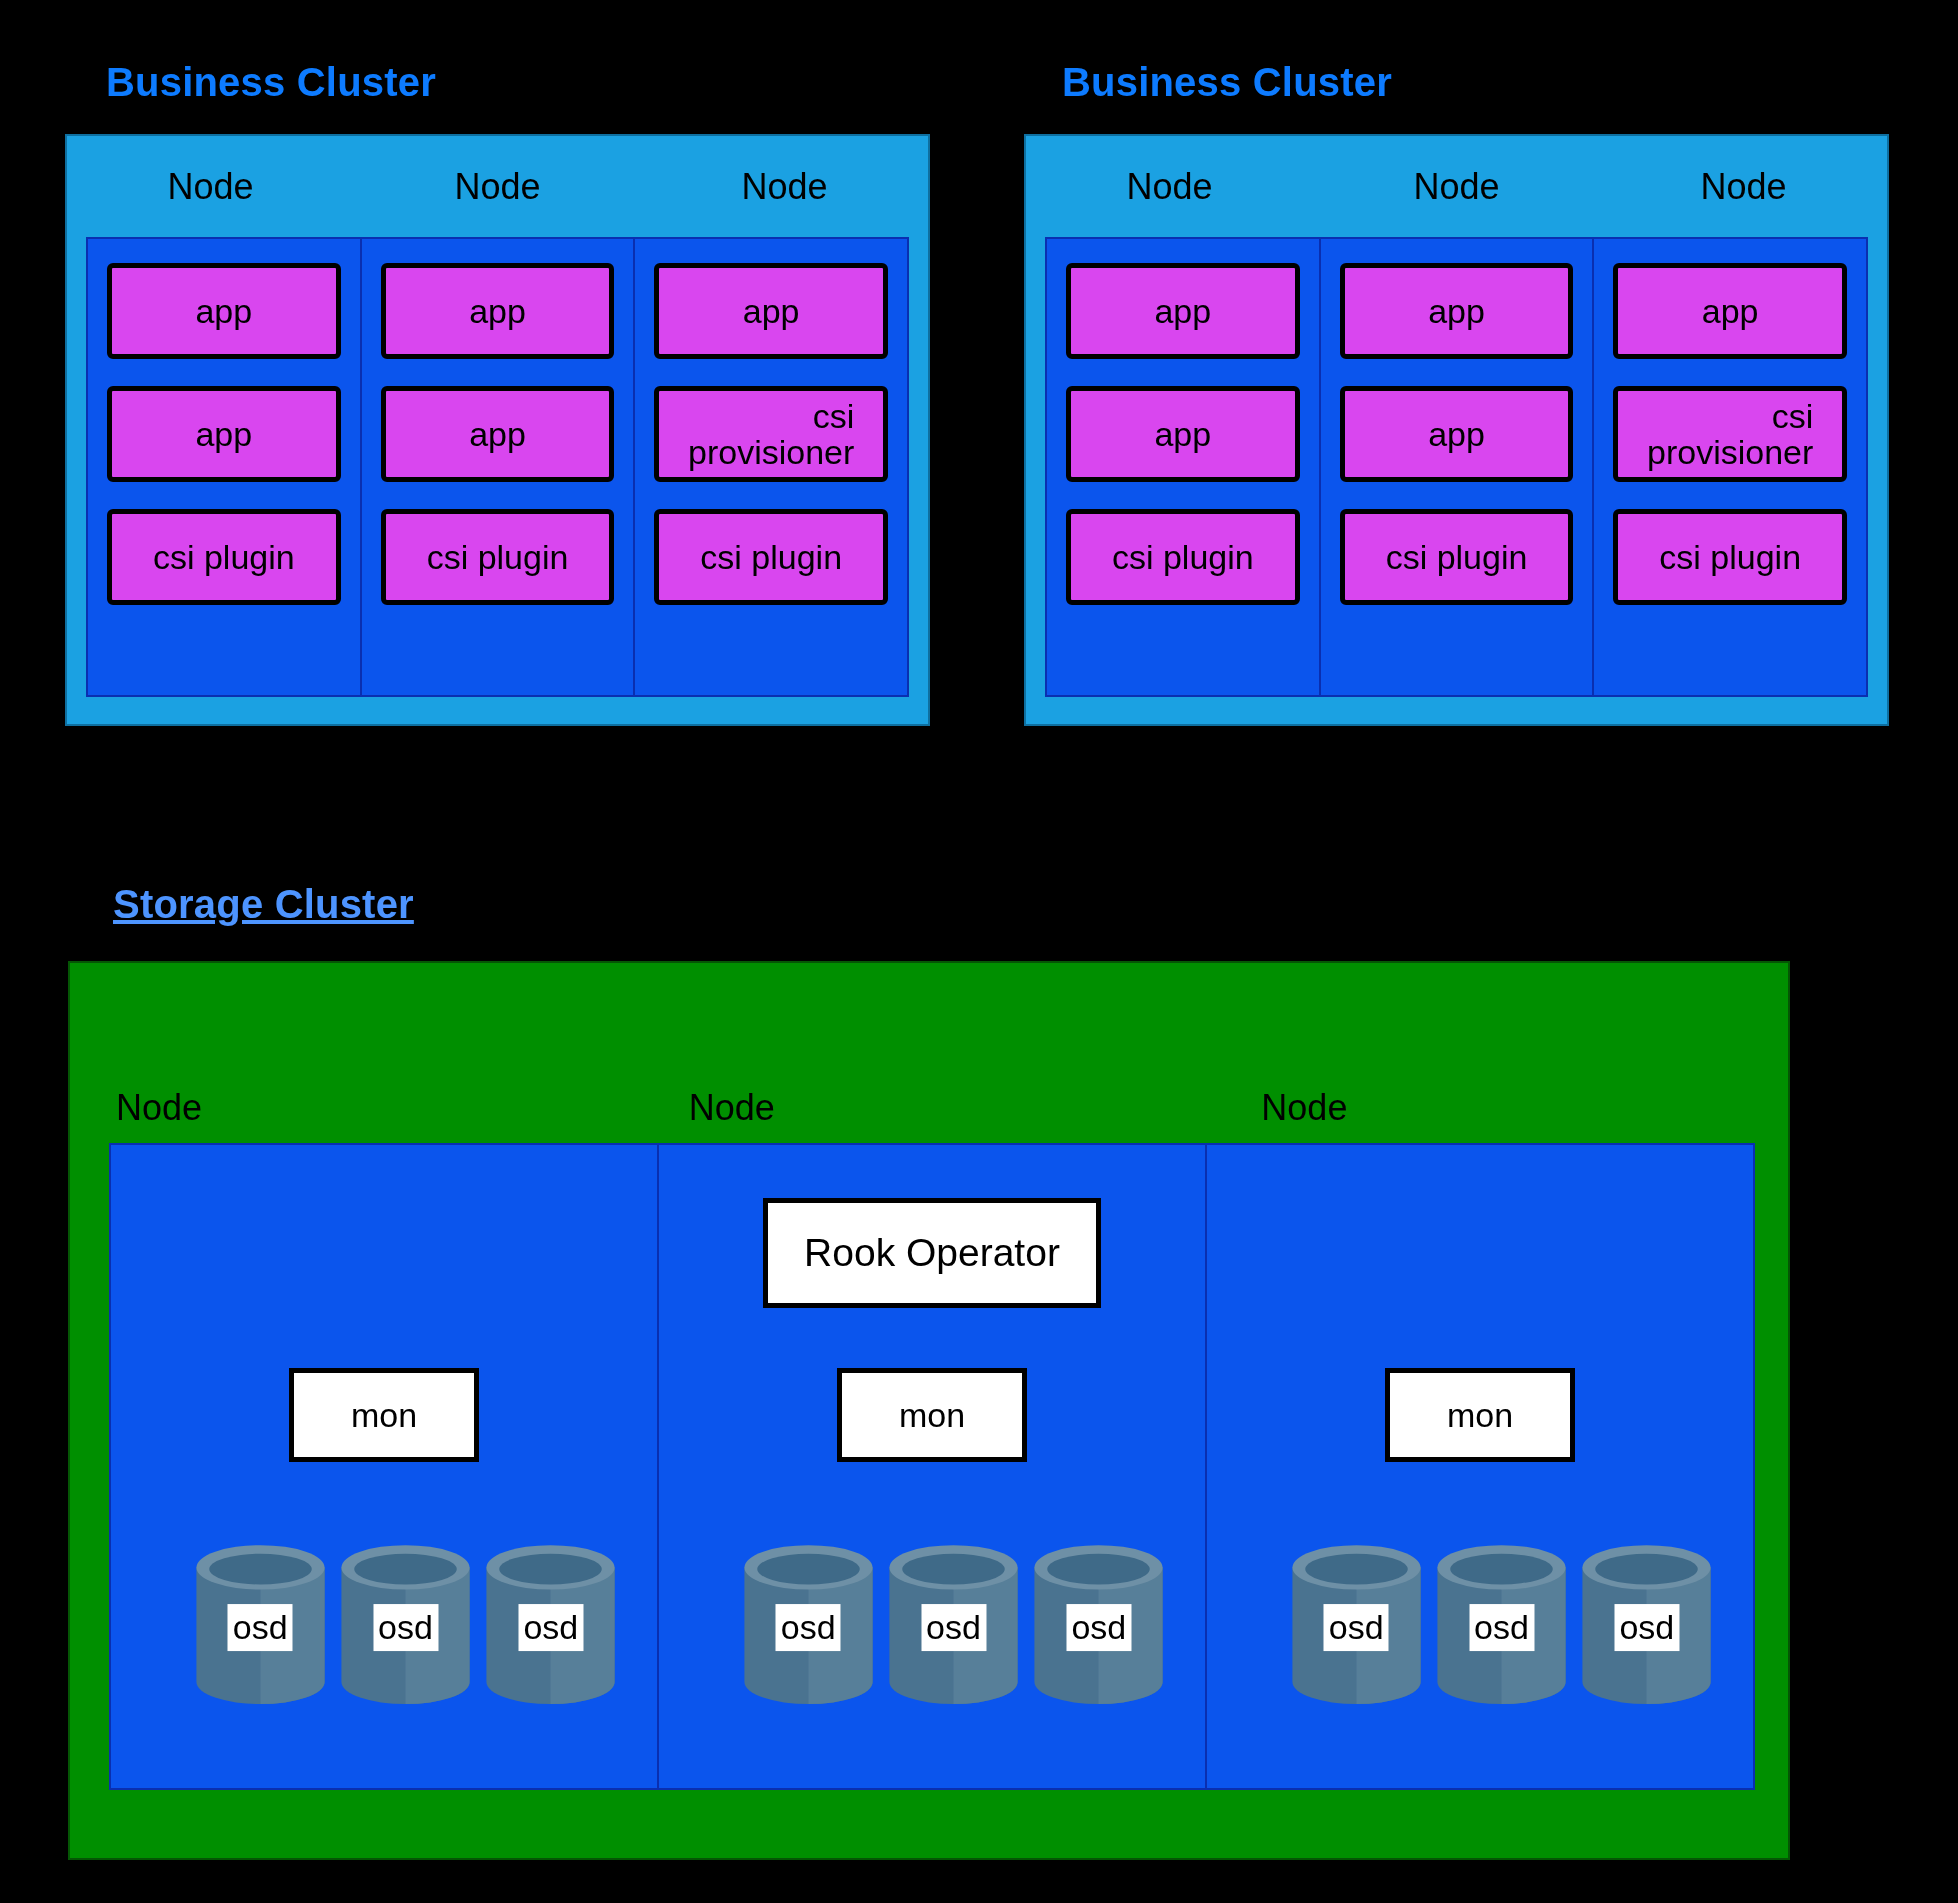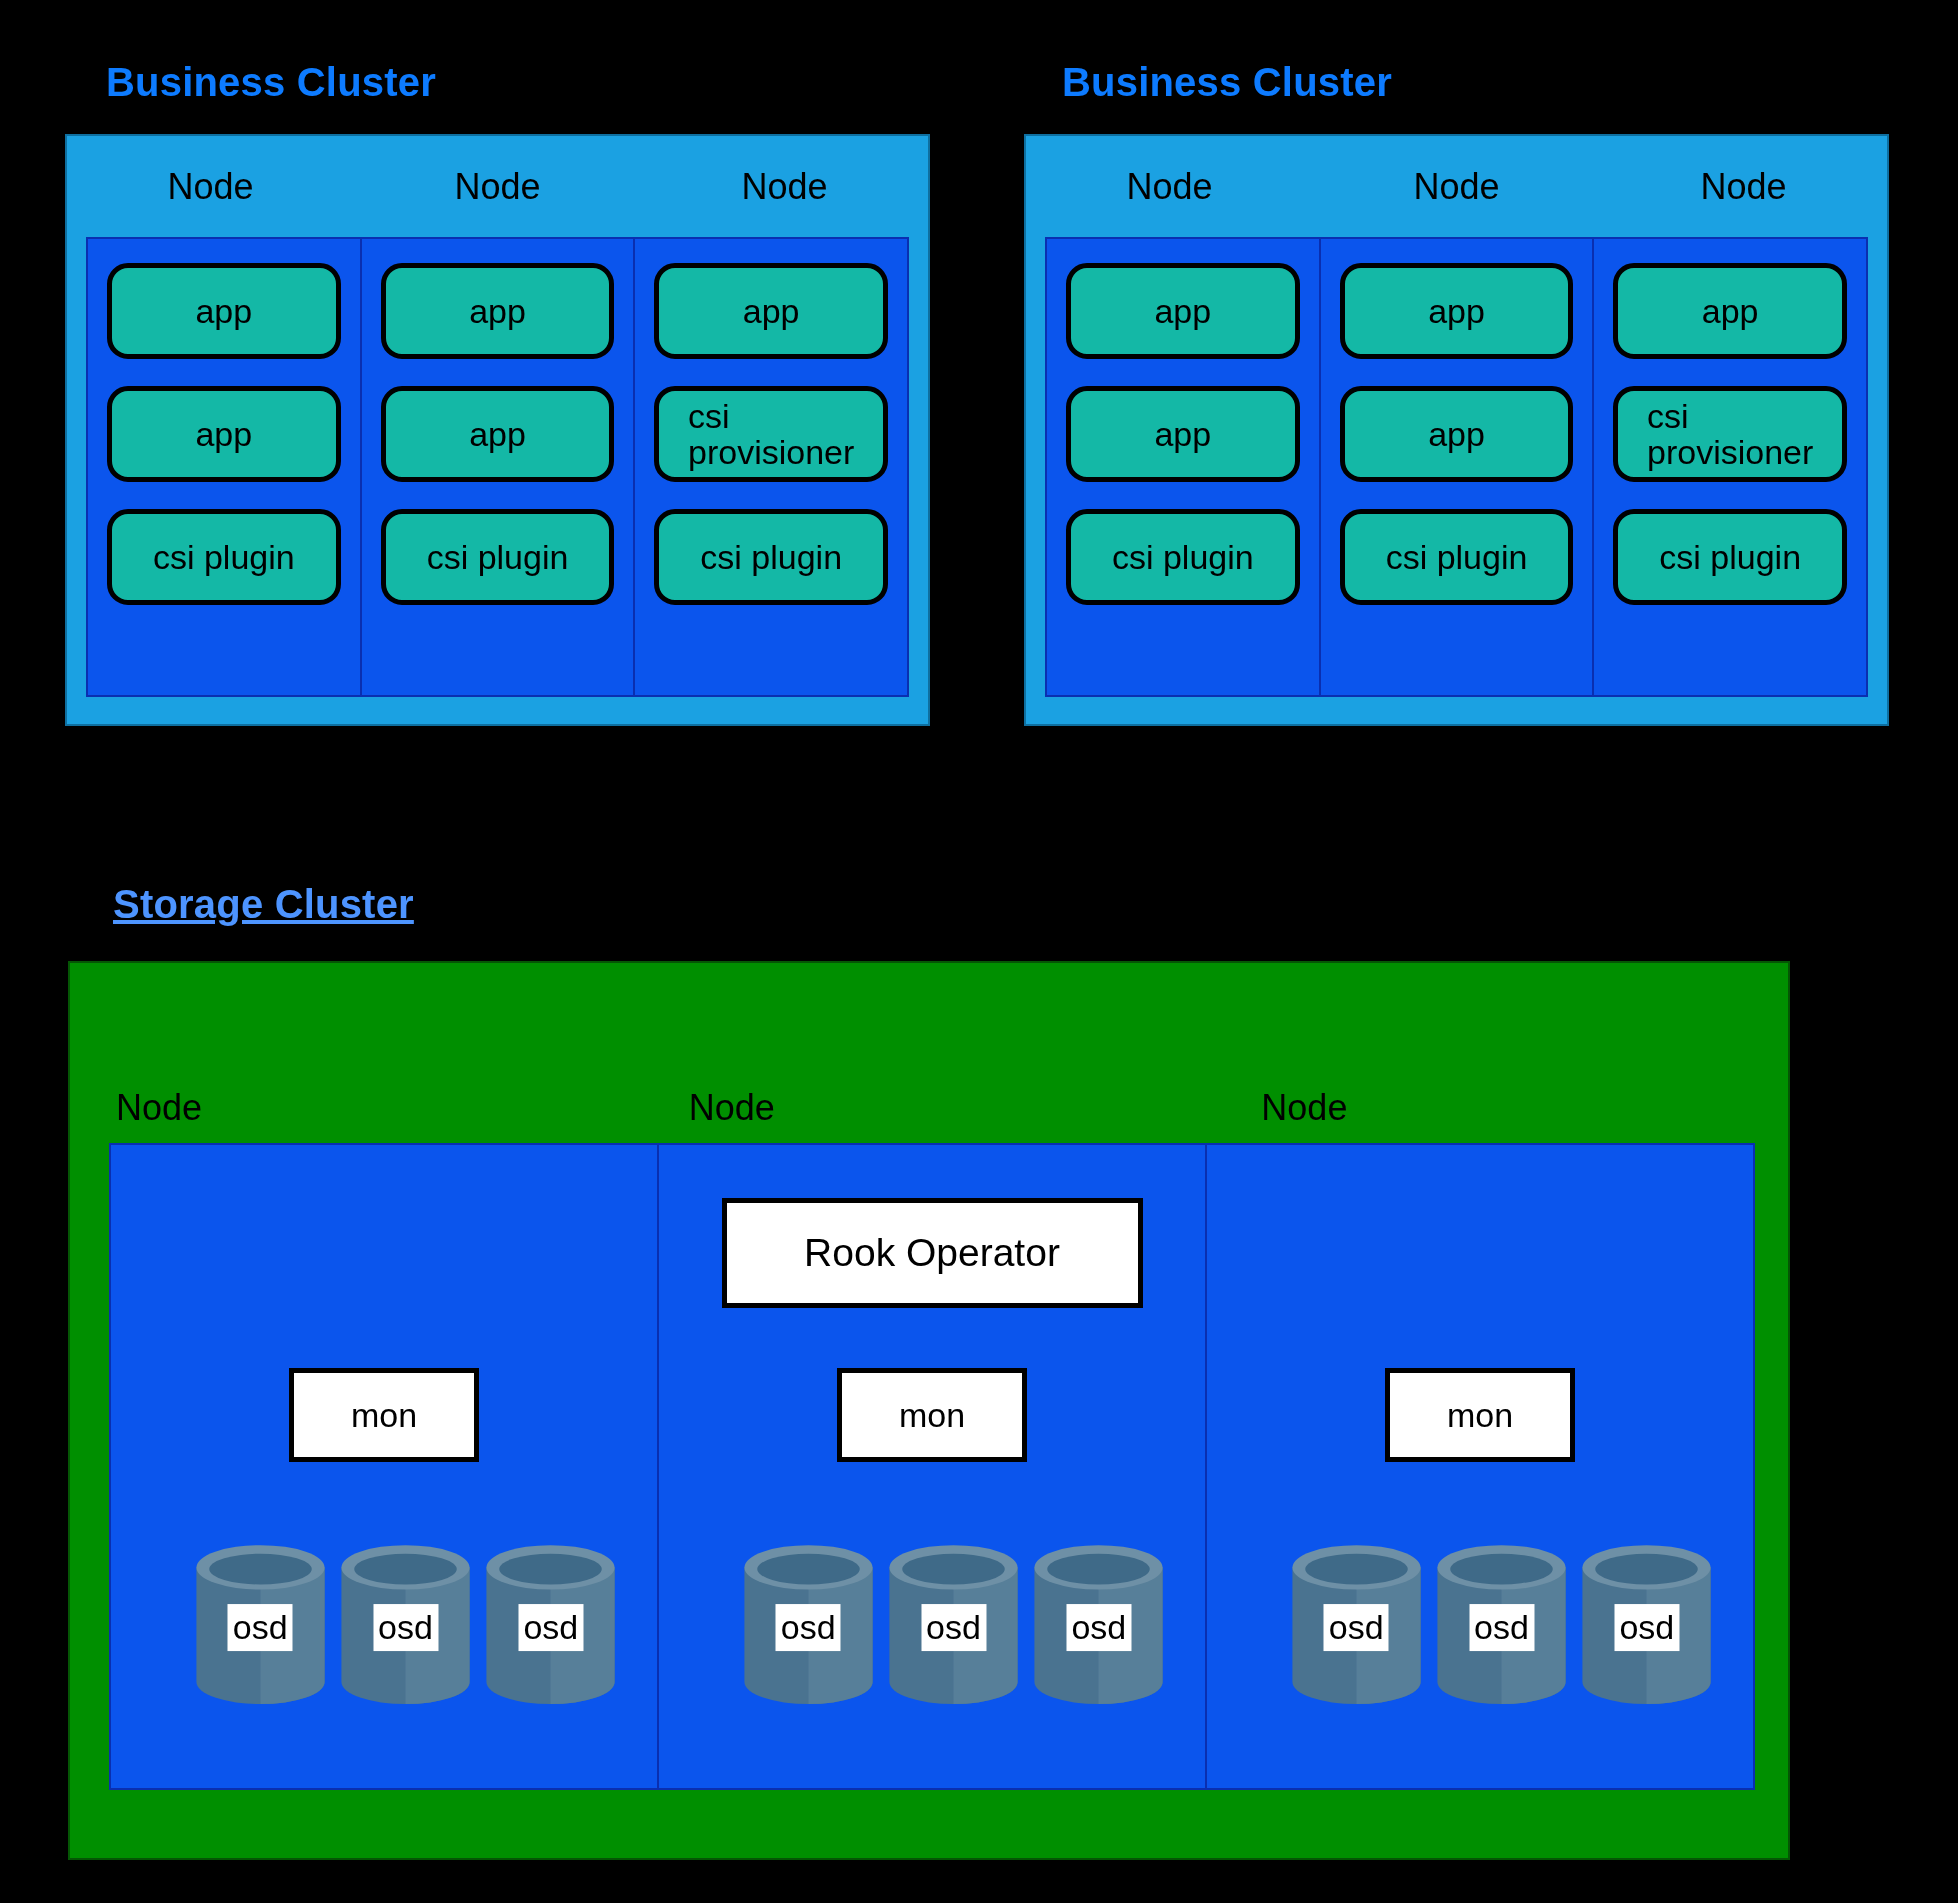--- a/index.html
+++ b/index.html
@@ -67,28 +67,28 @@
     justify-content: flex-start;
     align-items: center;
     padding-top: 24px;
     gap: 27px;
   }
   .biz-node:last-child { border-right: none; }
 
   .pod {
     width: 86%;
     height: 96px;
-    background: #14b8a6;
+    background: #d946ef;
     border: 5.1px solid #000000;
-    border-radius: 21px;
+    border-radius: 6px;
     box-sizing: border-box;
     display: flex;
     align-items: center;
     justify-content: center;
-    text-align: left;
+    text-align: right;
     font-size: 34px;
     line-height: 1.06;
     color: #000000;
     white-space: pre-line;
   }
 
   
   .storage-cluster {
     position: absolute;
     background: #008F00;
@@ -147,21 +147,21 @@
     box-sizing: border-box;
     display: flex;
     align-items: center;
     justify-content: center;
     font-size: 34px;
     color: #000000;
     height: 94px;
     width: 190px;
     white-space: nowrap;
   }
-  .svc-box.wide { width: 421px; height: 110px; font-size: 39px; }
+  .svc-box.wide { width: 338px; height: 110px; font-size: 39px; }
 
   .osd-row {
     position: absolute;
     left: 0; right: 0;
     bottom: 82px;
     display: flex;
     justify-content: center;
     gap: 10.3px;
     margin-left: 43px;
   }

